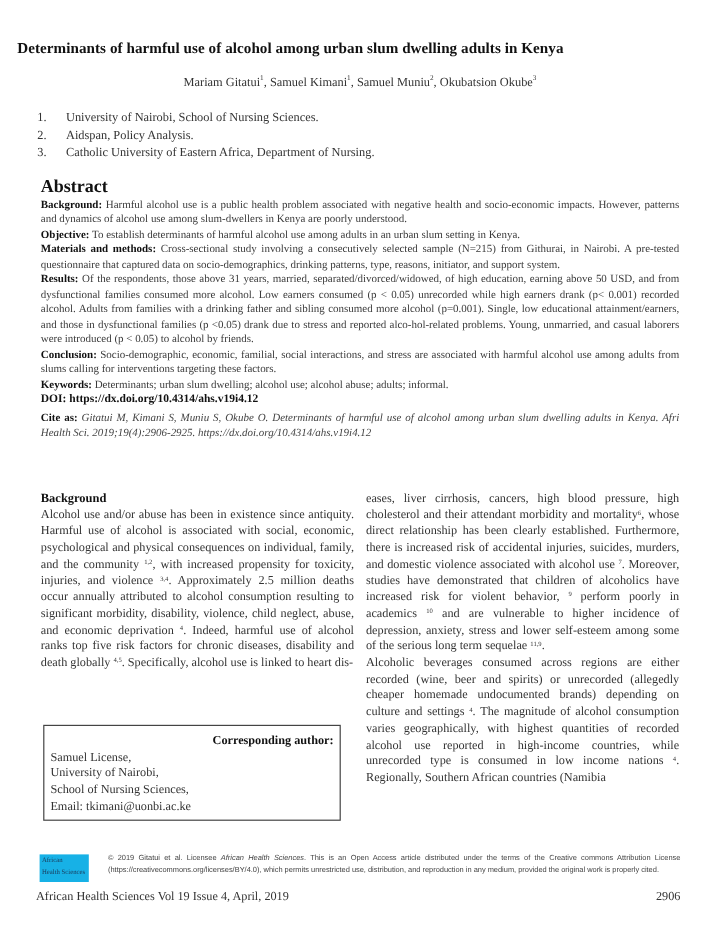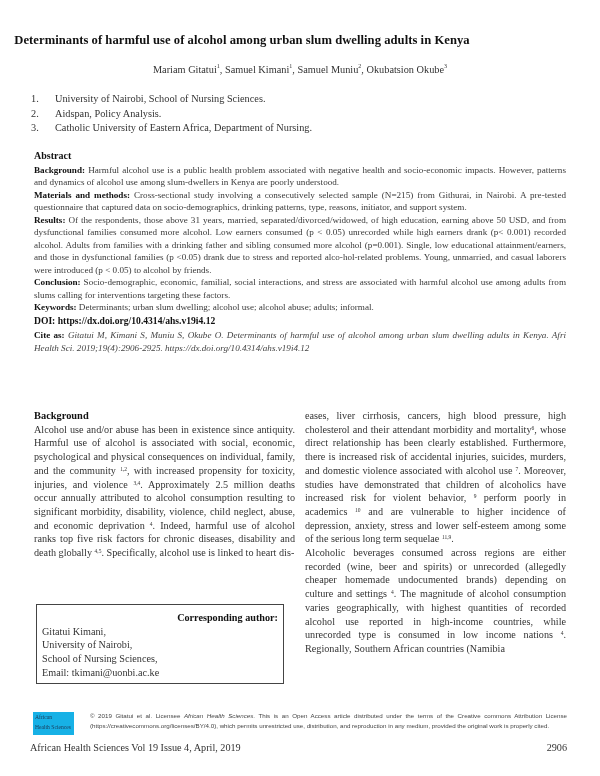--- a/index.html
+++ b/index.html
@@ -8,21 +8,21 @@
   .title { position: absolute; top: 33px; left: 0; width: 484px; text-align: center;
            font-weight: bold; font-size: 12.6px; color: #111; letter-spacing: 0.05px; }
   .authors { position: absolute; top: 64px; left: 0; width: 600px; text-align: center;
              font-size: 10.3px; color: #333; }
   .authors sup { font-size: 6px; vertical-align: top; position: relative; top: -1px; }
   .affils { position: absolute; top: 92px; left: 31px; font-size: 10.3px; color: #333; line-height: 14.5px; }
   .affils .row { display: flex; }
   .affils .num { width: 24px; }
   .abstract { position: absolute; top: 150px; left: 34px; width: 532px; font-size: 9.15px;
               line-height: 12.5px; color: #3a3a3a; text-align: justify; }
-  .abstract h3 { margin: 0 0 1px 0; font-size: 10px; color: #111; font-weight: bold; }
+  .abstract h3 { margin: 0 0 1px 0; font-size: 15px; color: #111; font-weight: bold; }
   .abstract p { margin: 0; }
   .abstract b { color: #111; }
   .doi { font-weight: bold; color: #111; font-size: 9.6px; margin-top: 1px !important; }
   .cite { margin-top: 2px !important; }
   .cite i { color: #444; font-style: italic; }
   .col { position: absolute; top: 409px; width: 261px; font-size: 10.2px; line-height: 13.7px;
          color: #333; text-align: justify; }
   .col-left { left: 34px; }
   .col-right { left: 305px; }
   .col h3 { margin: 0; font-size: 10.4px; font-weight: bold; color: #111; line-height: 13.7px; }
@@ -58,41 +58,42 @@
   </div>
   <div class="row">
     <span class="num">3.</span>
     <span>Catholic University of Eastern Africa, Department of Nursing.</span>
   </div>
 </div>
 
 <div class="abstract">
   <h3>Abstract</h3>
   <p><b>Background:</b><span> Harmful alcohol use is a public health problem associated with negative health and socio-economic impacts. However, patterns and dynamics of alcohol use among slum-dwellers in Kenya are poorly understood.</span></p>
+  <p><b>Objective:</b><span>  To establish determinants of harmful alcohol use among adults in an urban slum setting in Kenya.</span></p>
   <p><b>Materials and methods:</b><span> Cross-sectional study involving a consecutively selected sample (N=215) from Githurai, in Nairobi. A pre-tested questionnaire that captured data on socio-demographics, drinking patterns, type, reasons, initiator, and support system.</span></p>
   <p><b>Results:</b><span> Of the respondents, those above 31 years, married, separated/divorced/widowed, of high education, earning above 50 USD, and from dysfunctional families consumed more alcohol. Low earners consumed (p &lt; 0.05) unrecorded while high earners drank (p&lt; 0.001) recorded alcohol. Adults from families with a drinking father and sibling consumed more alcohol (p=0.001). Single, low educational attainment/earners, and those in dysfunctional families (p &lt;0.05) drank due to stress and reported alco-hol-related problems. Young, unmarried, and casual laborers were introduced (p &lt; 0.05) to alcohol by friends.</span></p>
   <p><b>Conclusion:</b><span> Socio-demographic, economic, familial, social interactions, and stress are associated with harmful alcohol use among adults from slums calling for interventions targeting these factors.</span></p>
   <p><b>Keywords:</b><span> Determinants; urban slum dwelling; alcohol use; alcohol abuse; adults; informal.</span></p>
   <p class="doi">DOI: https://dx.doi.org/10.4314/ahs.v19i4.12</p>
   <p class="cite"><b>Cite as:</b><i> Gitatui M, Kimani S, Muniu S, Okube O. Determinants of harmful use of alcohol among urban slum dwelling adults in Kenya. Afri Health Sci. 2019;19(4):2906-2925. https://dx.doi.org/10.4314/ahs.v19i4.12</i></p>
 </div>
 
 <div class="col col-left">
   <h3>Background</h3>
   <p>Alcohol use and/or abuse has been in existence since antiquity. Harmful use of alcohol is associated with social, economic, psychological and physical consequences on individual, family, and the community <sup>1,2</sup>, with increased propensity for toxicity, injuries, and violence <sup>3,4</sup>. Approximately 2.5 million deaths occur annually attributed to alcohol consumption resulting to significant morbidity, disability, violence, child neglect, abuse, and economic deprivation <sup>4</sup>. Indeed, harmful use of alcohol ranks top five risk factors for chronic diseases, disability and death globally <sup>4,5</sup>. Specifically, alcohol use is linked to heart dis-</p>
 </div>
 
 <div class="col col-right">
   <p>eases, liver cirrhosis, cancers, high blood pressure, high cholesterol and their attendant morbidity and mortality<sup>6</sup>, whose direct relationship has been clearly established. Furthermore, there is increased risk of accidental injuries, suicides, murders, and domestic violence associated with alcohol use <sup>7</sup>. Moreover, studies have demonstrated that children of alcoholics have increased risk for violent behavior, <sup>9</sup> perform poorly in academics <sup>10</sup> and are vulnerable to higher incidence of depression, anxiety, stress and lower self-esteem among some of the serious long term sequelae <sup>11,9</sup>.</p>
   <p>Alcoholic beverages consumed across regions are either recorded (wine, beer and spirits) or unrecorded (allegedly cheaper homemade undocumented brands) depending on culture and settings <sup>4</sup>. The magnitude of alcohol consumption varies geographically, with highest quantities of recorded alcohol use reported in high-income countries, while unrecorded type is consumed in low income nations <sup>4</sup>. Regionally, Southern African countries (Namibia</p>
 </div>
 
 <div class="corr-box">
   <div class="head">Corresponding author:</div>
-  <div>Gitatui Kimani,</div>
+  <div>Samuel License,</div>
   <div>University of Nairobi,</div>
   <div>School of Nursing Sciences,</div>
   <div>Email: tkimani@uonbi.ac.ke</div>
 </div>
 
 <div class="badge">
   <div>African</div>
   <div>Health Sciences</div>
 </div>
 

